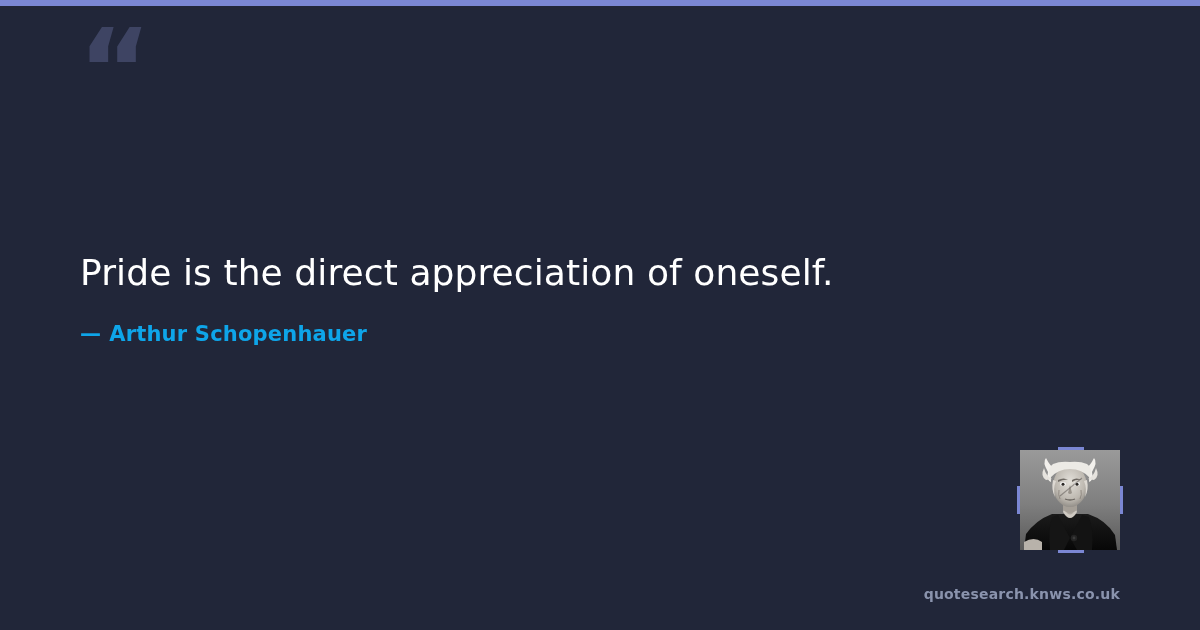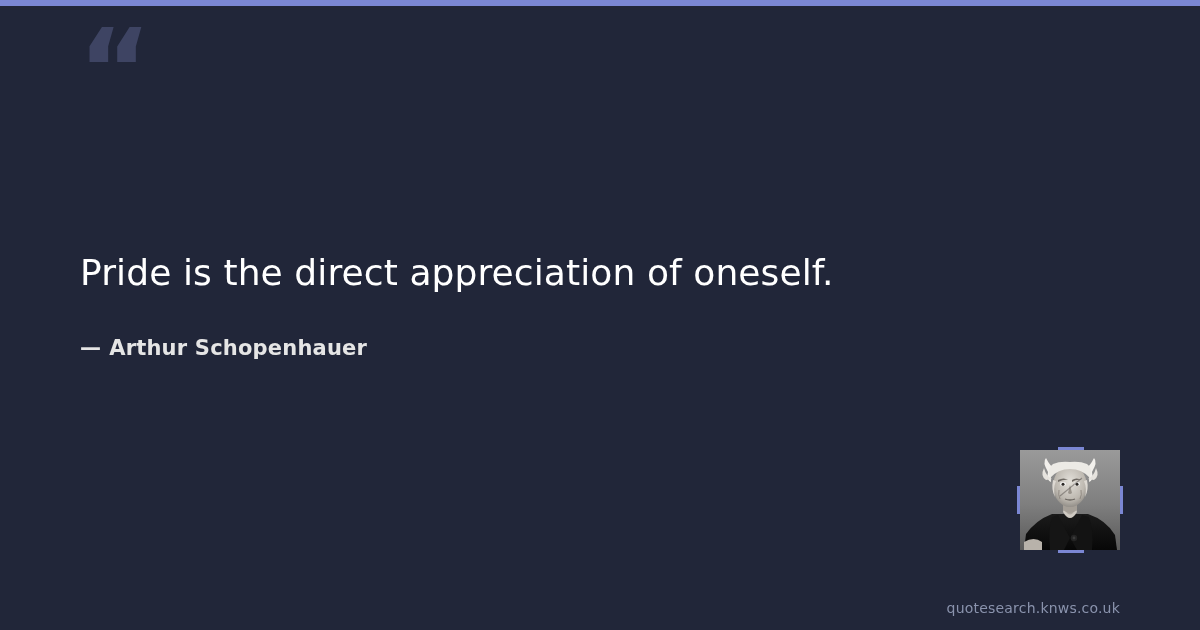--- a/index.html
+++ b/index.html
@@ -59,24 +59,24 @@
   .quote-text {
     margin: 0;
     font-size: 36px;
     font-weight: 400;
     line-height: 1.28;
     color: #ffffff;
     letter-spacing: 0.1px;
   }
 
   .quote-attribution {
-    margin: 40px 0 0 0;
+    margin: 26px 0 0 0;
     font-size: 21px;
     font-weight: 700;
-    color: #e5e5e5;
+    color: #0ea5e9;
     letter-spacing: 0.2px;
   }
 
   .attribution-dash {
     margin-right: 8px;
   }
 
   
   .author-portrait {
     position: absolute;
@@ -114,23 +114,23 @@
     left: -3px; top: 36px; width: 3px; height: 28px;
   }
   .portrait-tick.right {
     right: -3px; top: 36px; width: 3px; height: 28px;
   }
 
   
   .footer-source {
     position: absolute;
     right: 80px;
-    top: 600px;
+    top: 586px;
     font-size: 14px;
-    font-weight: 400;
+    font-weight: 700;
     color: #8a93ad;
     letter-spacing: 0.2px;
   }
 </style>
 </head>
 <body>
 
 <div class="quote-card">
 
   <div class="top-accent-bar"></div>

